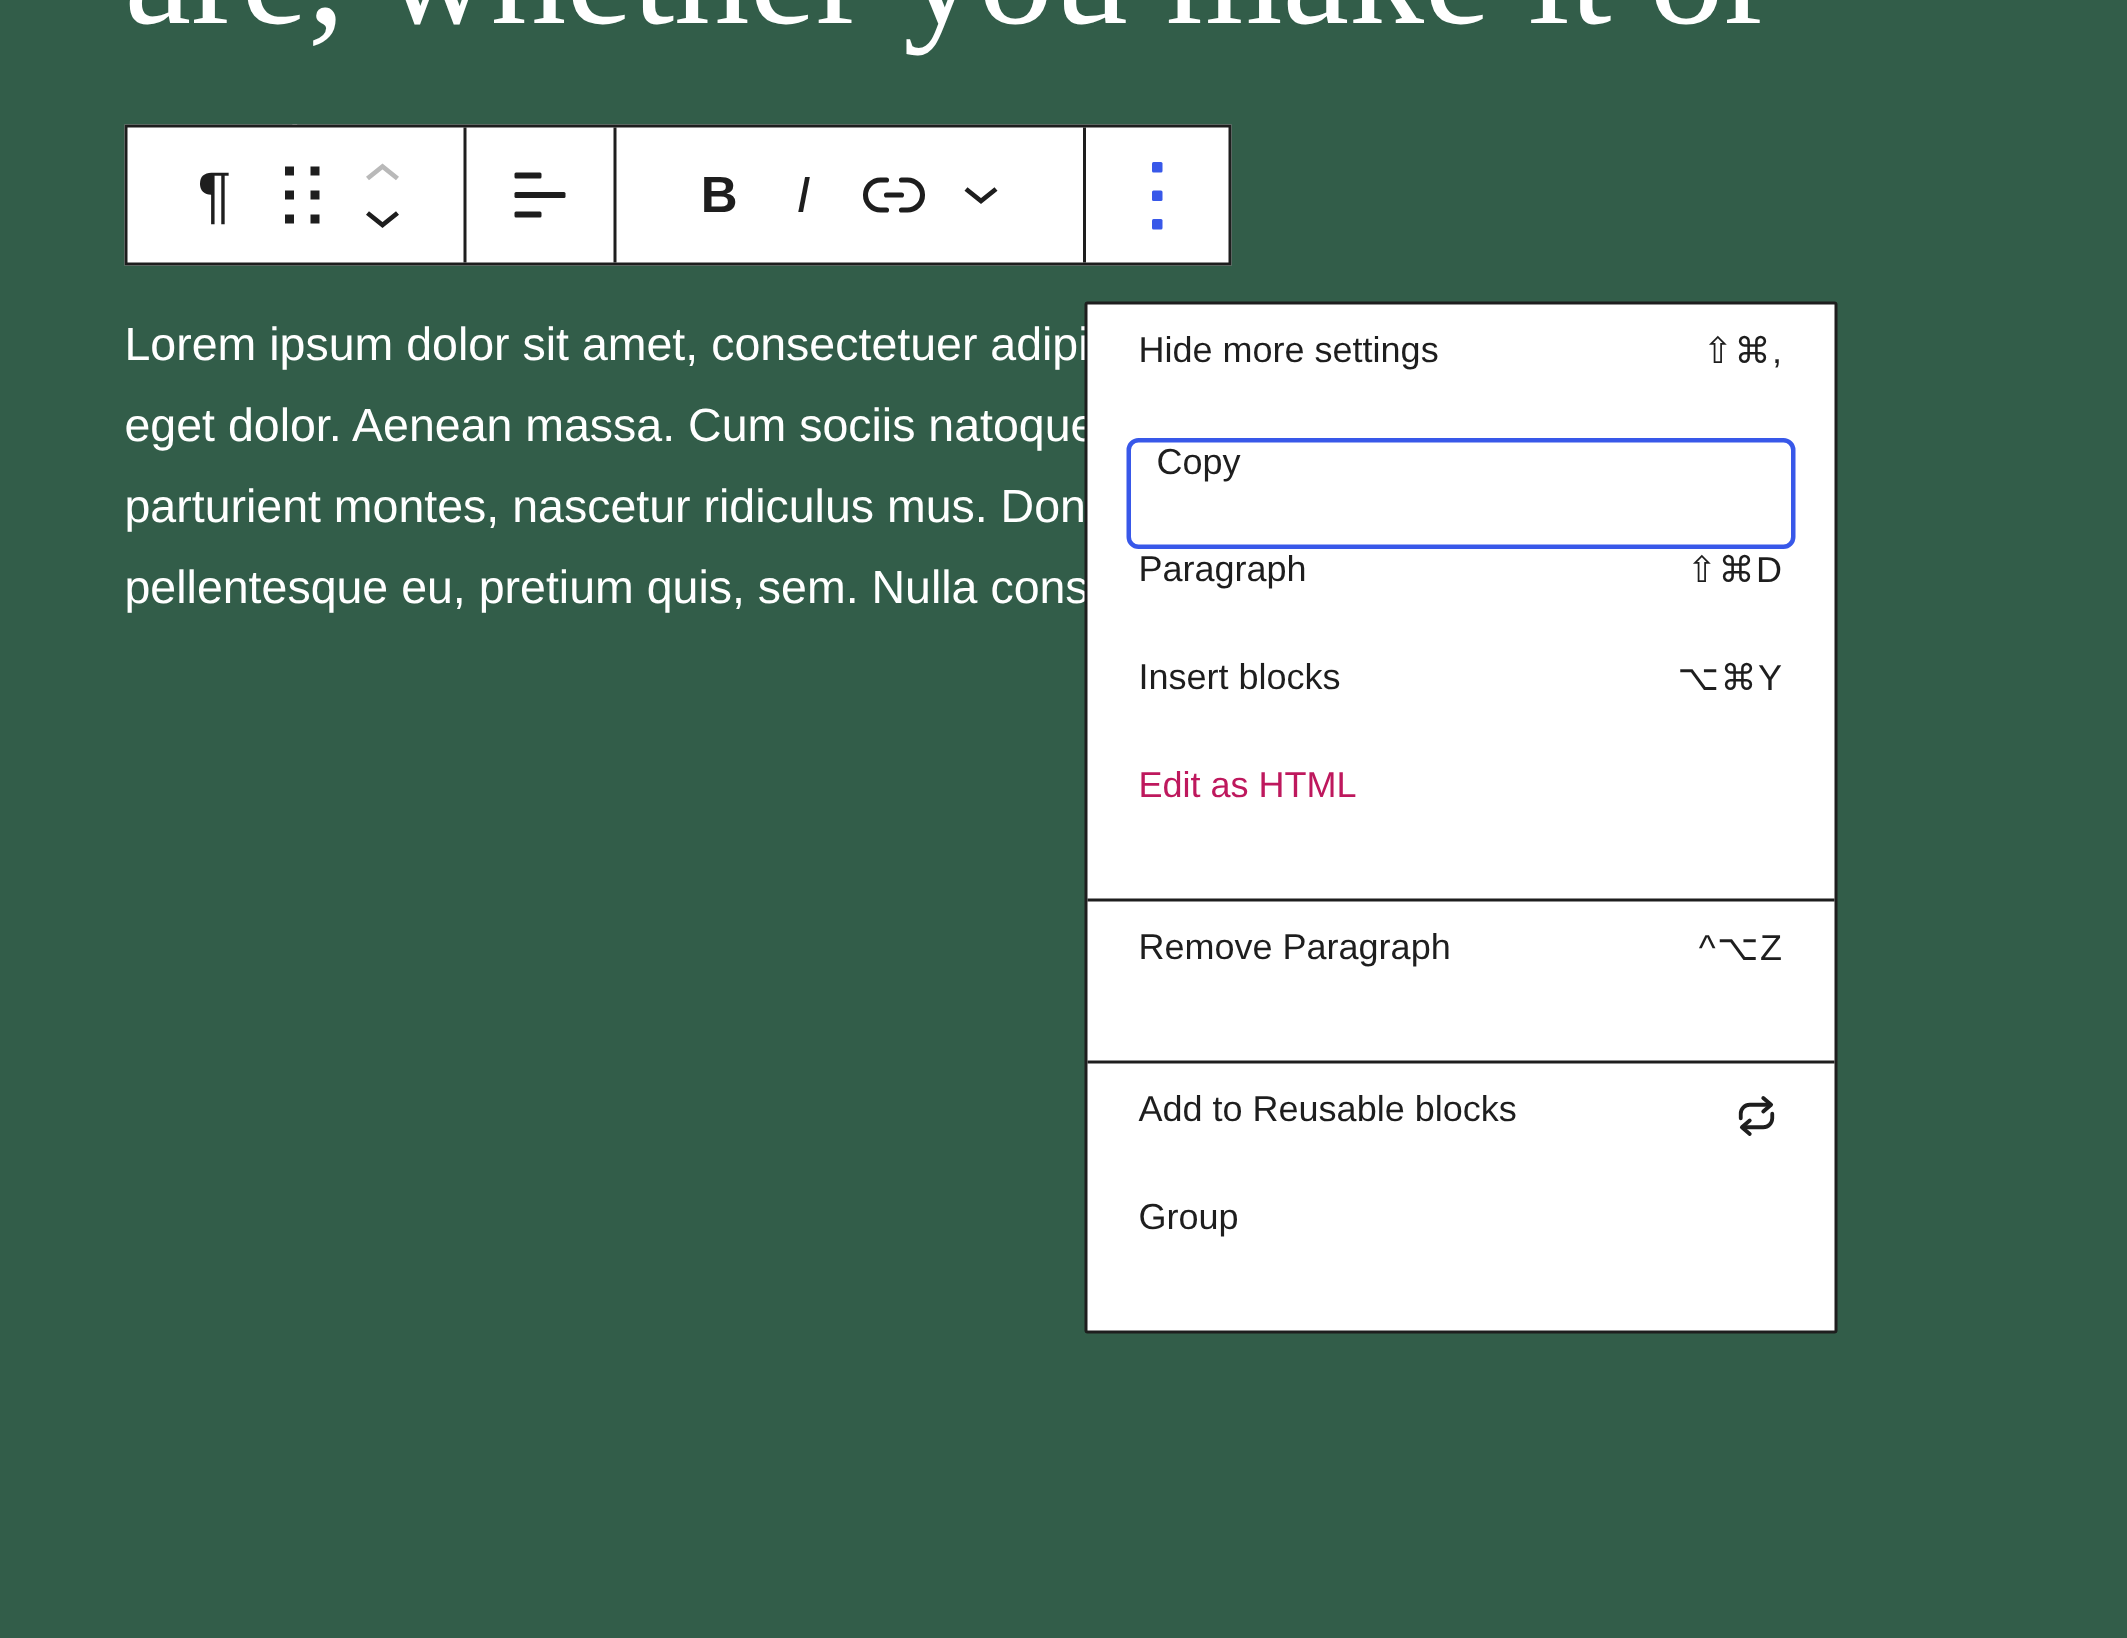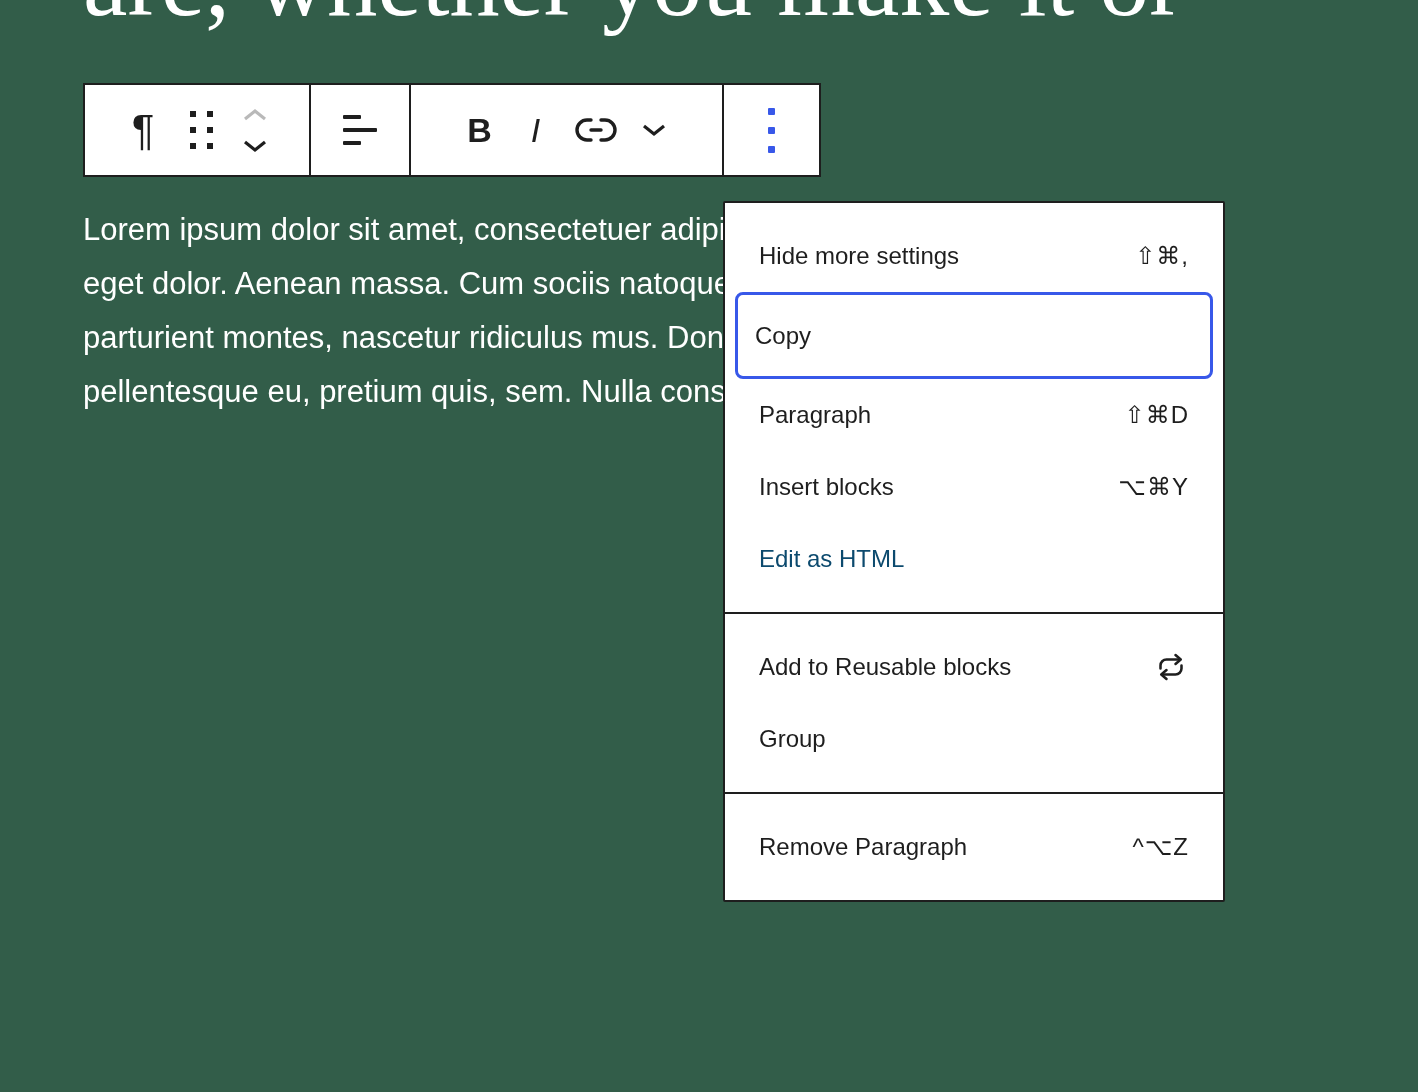--- a/index.html
+++ b/index.html
@@ -59,29 +59,29 @@
 
   
   .options-menu{
     position:absolute;left:723px;top:201px;width:502px;z-index:30;
     background:#ffffff;border:2px solid #1e1e1e;border-radius:2px;
     box-sizing:border-box;color:#1e1e1e;
   }
   .menu-group{padding:17px 0;}
   .menu-group + .menu-group{border-top:2px solid #1e1e1e;}
   .menu-item{
-    height:72px;display:flex;align-items:center;justify-content:space-between;
+    height:72px;display:flex;justify-content:space-between;
     padding:0 34px;font-size:24px;cursor:pointer;box-sizing:border-box;
   }
   .menu-item .shortcut{font-size:24px;color:#1e1e1e;letter-spacing:1px;}
   .menu-item.focused{
-    margin:0 10px;padding:0 17px;
-    border:3px solid #3858e9;border-radius:8px;height:87px;
-  }
-  .menu-item.link-style{color:#0c4a6e;}
+    margin:0 26px;padding:0 17px;
+    border:3px solid #3858e9;border-radius:8px;height:74px;
+  }
+  .menu-item.link-style{color:#be185d;}
   .menu-item svg{flex-shrink:0;}
 </style>
 </head>
 <body>
 
 <div class="stage">
 
   <div class="heading-line heading-line1">are, whether you make it or</div>
   <div class="heading-line heading-line2">not.</div>
 
@@ -181,34 +181,34 @@
         <span>Insert blocks</span>
         <span class="shortcut">⌥⌘Y</span>
       </div>
       <div class="menu-item link-style">
         <span>Edit as HTML</span>
       </div>
     </div>
 
     <div class="menu-group">
       <div class="menu-item">
+        <span>Remove Paragraph</span>
+        <span class="shortcut">^⌥Z</span>
+      </div>
+    </div>
+
+    <div class="menu-group">
+      <div class="menu-item">
         <span>Add to Reusable blocks</span>
         <svg width="36" height="36" viewBox="0 0 24 24" fill="none" stroke="#1e1e1e" stroke-width="1.7" stroke-linecap="round" stroke-linejoin="round">
           <path d="M5 13 v-2 a4 4 0 0 1 4 -4 h9"></path>
           <path d="M15 4 l3.5 3 -3.5 3"></path>
           <path d="M19 11 v2 a4 4 0 0 1 -4 4 h-9"></path>
           <path d="M9 20 l-3.5 -3 3.5 -3"></path>
         </svg>
       </div>
       <div class="menu-item">
         <span>Group</span>
       </div>
     </div>
 
-    <div class="menu-group">
-      <div class="menu-item">
-        <span>Remove Paragraph</span>
-        <span class="shortcut">^⌥Z</span>
-      </div>
-    </div>
-
   </div>
 </div>
 
 </body></html>

